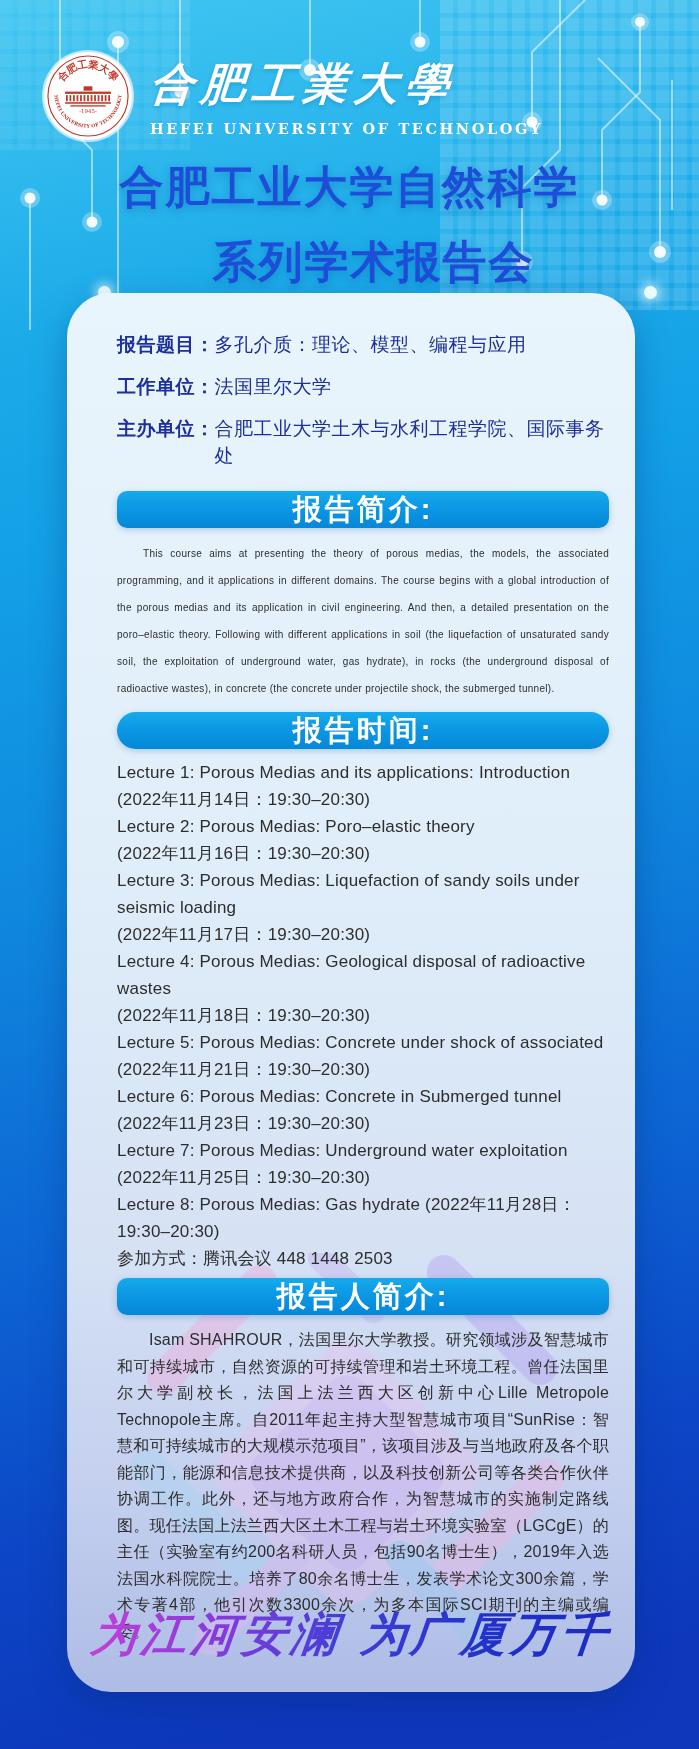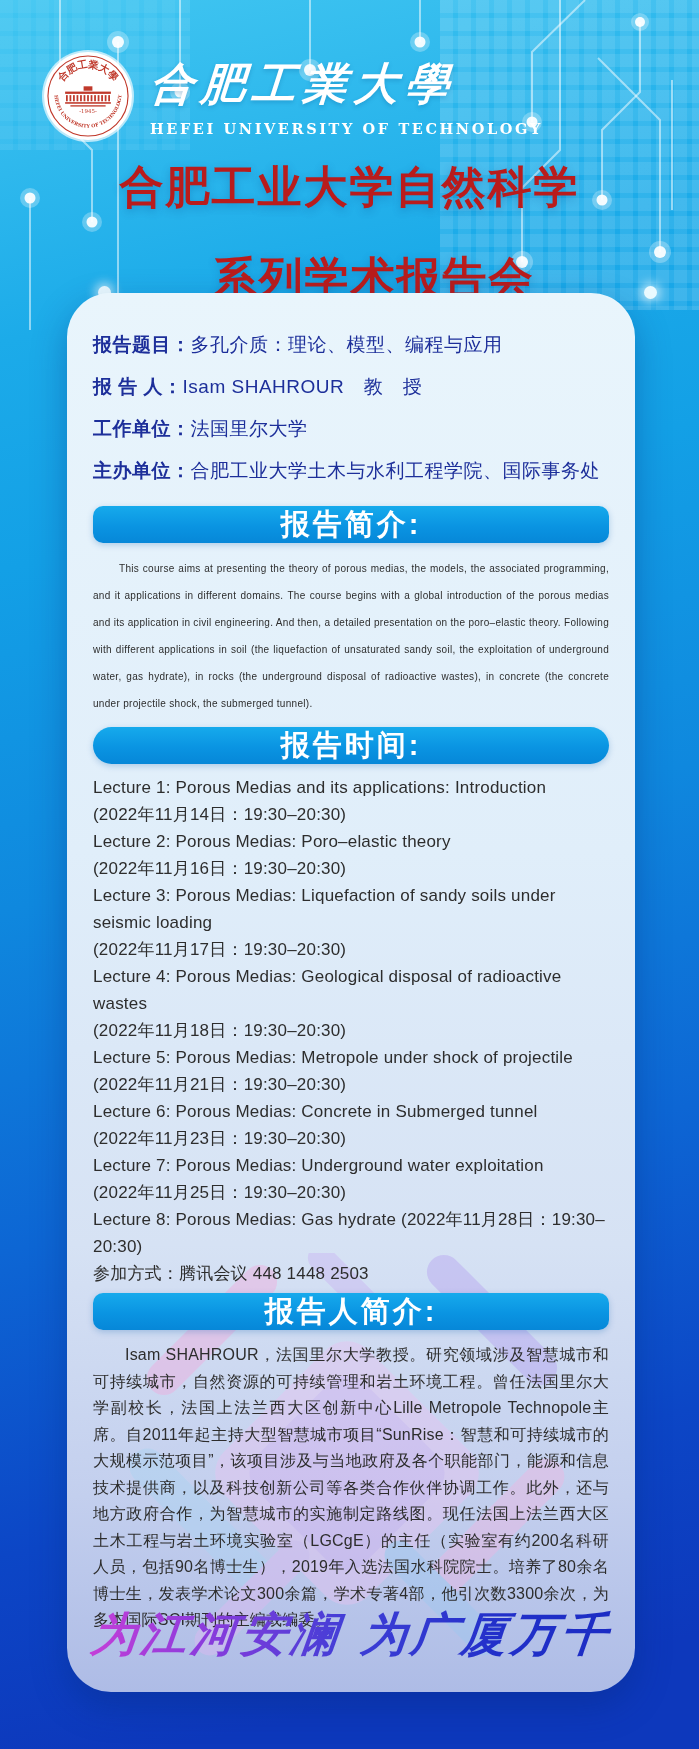--- a/index.html
+++ b/index.html
@@ -36,37 +36,37 @@
   .wordmark .zh {
     font-family:"DejaVu Serif", serif; font-style:italic; font-weight:700;
     font-size:44px; letter-spacing:7px; text-shadow:0 2px 4px rgba(0,80,140,.25);
     transform:skewX(-4deg);
   }
   .wordmark .en {
     font-family:"DejaVu Serif", serif; font-size:14.5px; font-weight:700;
     letter-spacing:2.6px; margin-top:6px; white-space:nowrap;
   }
 
-  .poster-title { position:absolute; left:0; top:158px; width:699px; text-align:center; color:#b91c1c; }
+  .poster-title { position:absolute; left:0; top:158px; width:699px; text-align:center; color:#1d4ed8; }
   .poster-title .t1, .poster-title .t2 {
     font-size:44px; font-weight:900; letter-spacing:2px;
     text-shadow:0 3px 8px rgba(0,70,140,.30);
   }
-  .poster-title .t2 { margin-top:32px;padding-left:48px; }
+  .poster-title .t2 { margin-top:16px;padding-left:48px; }
 
   
   .card {
     position:absolute; left:67px; top:293px; width:568px; height:1399px;
     border-radius:44px; overflow:hidden;
     background:linear-gradient(180deg,
       #e9f5fc 0%, #e0eefa 40%, #d6e2f4 68%, #c3cfee 86%, #aebce6 100%);
     box-shadow:0 14px 34px rgba(6,40,120,.35);
     padding:0 26px;
   }
-  .card-inner { position:relative; z-index:1; }
+  .card-inner { position:relative; z-index:1;margin-left:24px; }
 
   .info { margin-top:38px; color:#1d2f9a; }
   .info-row { display:flex; font-size:19px; line-height:27px; margin-bottom:15px; }
   .info-row .lbl { font-weight:700; white-space:nowrap; letter-spacing:.5px; }
   .info-row .val { font-weight:500; letter-spacing:.5px; }
 
   .bar {
     margin-top:22px; height:37px; border-radius:10px;
     background:linear-gradient(180deg,#16aaec 0%, #0a94e2 55%, #0687d8 100%);
     color:#fff; font-size:29px; font-weight:900; letter-spacing:3px;
@@ -212,24 +212,20 @@
   </svg>
 
   <div class="card-inner">
 
     <div class="info">
       <div class="info-row">
         <span class="lbl">报告题目：</span>
         <span class="val">多孔介质：理论、模型、编程与应用</span>
       </div>
       <div class="info-row">
-        <span class="lbl">报 告 人：</span>
-        <span class="val">Isam SHAHROUR　教　授</span>
-      </div>
-      <div class="info-row">
         <span class="lbl">工作单位：</span>
         <span class="val">法国里尔大学</span>
       </div>
       <div class="info-row">
         <span class="lbl">主办单位：</span>
         <span class="val">合肥工业大学土木与水利工程学院、国际事务处</span>
       </div>
     </div>
 
     <div class="bar">报告简介:</div>
@@ -239,21 +235,21 @@
     <div class="schedule">
 
     <div class="sched-line">Lecture 1: Porous Medias and its applications: Introduction</div>
         <div class="sched-line">(2022年11月14日：19:30–20:30)</div>
         <div class="sched-line">Lecture 2: Porous Medias: Poro–elastic theory</div>
         <div class="sched-line">(2022年11月16日：19:30–20:30)</div>
         <div class="sched-line">Lecture 3: Porous Medias: Liquefaction of sandy soils under seismic loading</div>
         <div class="sched-line">(2022年11月17日：19:30–20:30)</div>
         <div class="sched-line">Lecture 4: Porous Medias: Geological disposal of radioactive wastes</div>
         <div class="sched-line">(2022年11月18日：19:30–20:30)</div>
-        <div class="sched-line">Lecture 5: Porous Medias: Metropole under shock of projectile</div>
+        <div class="sched-line">Lecture 5: Porous Medias: Concrete under shock of associated</div>
         <div class="sched-line">(2022年11月21日：19:30–20:30)</div>
         <div class="sched-line">Lecture 6: Porous Medias: Concrete in Submerged tunnel</div>
         <div class="sched-line">(2022年11月23日：19:30–20:30)</div>
         <div class="sched-line">Lecture 7: Porous Medias: Underground water exploitation</div>
         <div class="sched-line">(2022年11月25日：19:30–20:30)</div>
         <div class="sched-line">Lecture 8: Porous Medias: Gas hydrate  (2022年11月28日：19:30–20:30)</div>
         <div class="sched-line">参加方式：腾讯会议 448 1448 2503</div>
       </div>
 
     <div class="bar last">报告人简介:</div>

